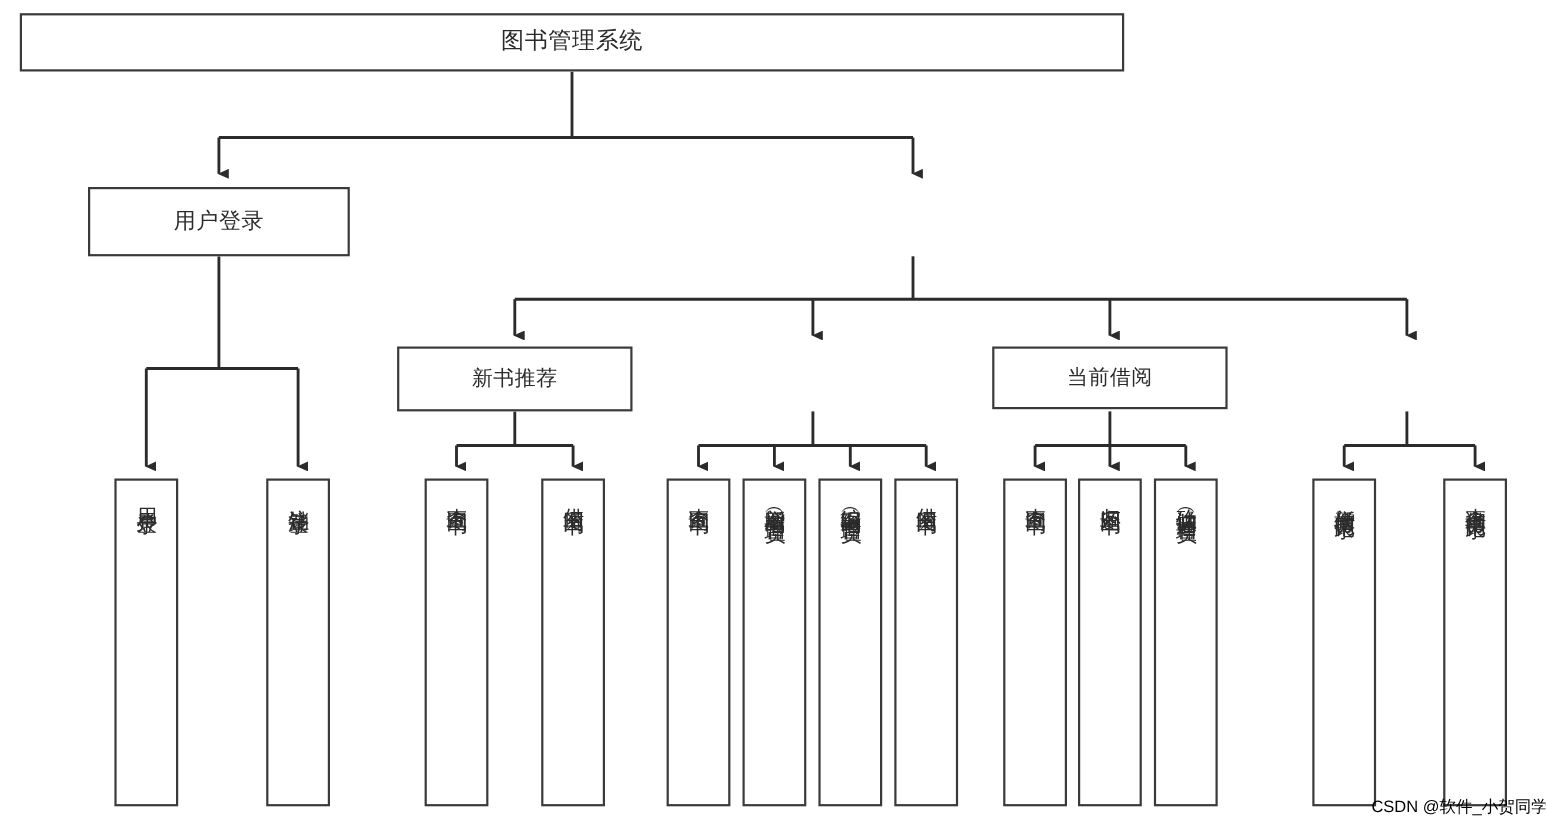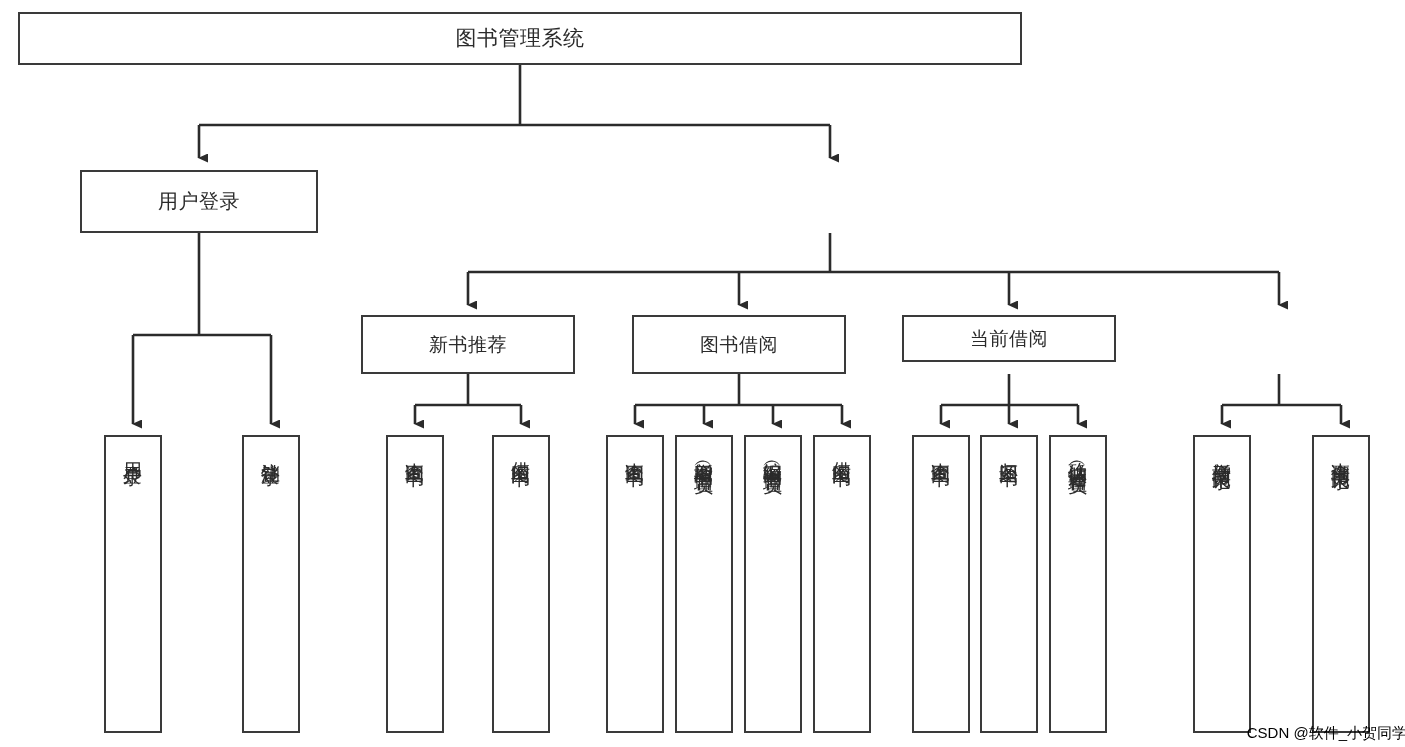--- a/index.html
+++ b/index.html
@@ -133,24 +133,21 @@
     <span class="node-label">图书管理系统</span>
   </div>
 
   <div class="node level2" style="left:80px; top:170px; width:238px; height:63px;">
     <span class="node-label">用户登录</span>
   </div>
 
   <div class="node level3" style="left:361px; top:315px; width:214px; height:59px;">
     <span class="node-label">新书推荐</span>
   </div>
-  <div class="node level3" style="left:632px; top:315px; width:214px; height:59px;">
-    <span class="node-label">图书借阅</span>
-  </div>
-  <div class="node level3" style="left:902px; top:315px; width:214px; height:47px;">
+  <div class="node level3" style="left:902px; top:315px; width:214px; height:57px;">
     <span class="node-label">当前借阅</span>
   </div>
 
   <div class="node leaf" style="left:104px; top:435px; width:58px; height:298px;">
     <span class="node-label">用户登录</span>
   </div>
   <div class="node leaf" style="left:242px; top:435px; width:58px; height:298px;">
     <span class="node-label">注销登录</span>
   </div>
 

